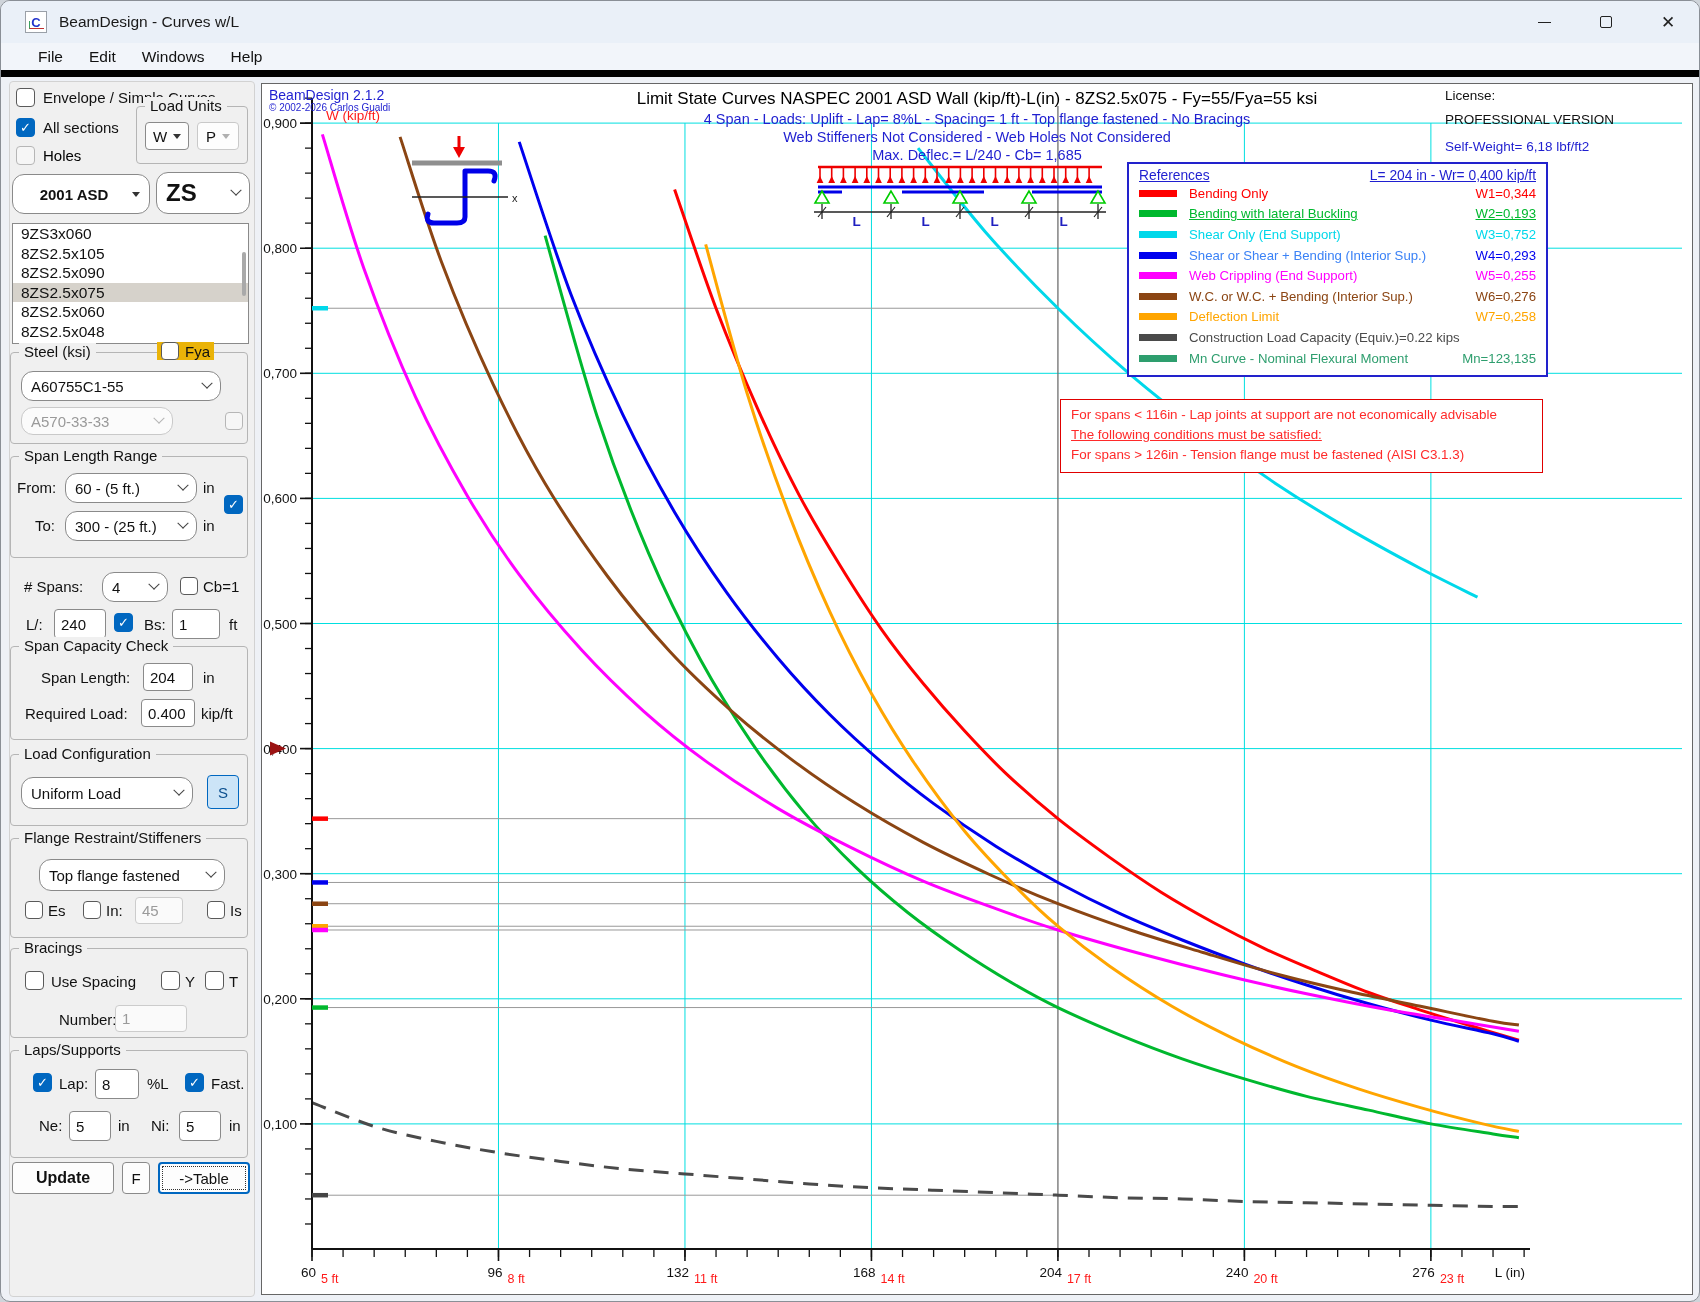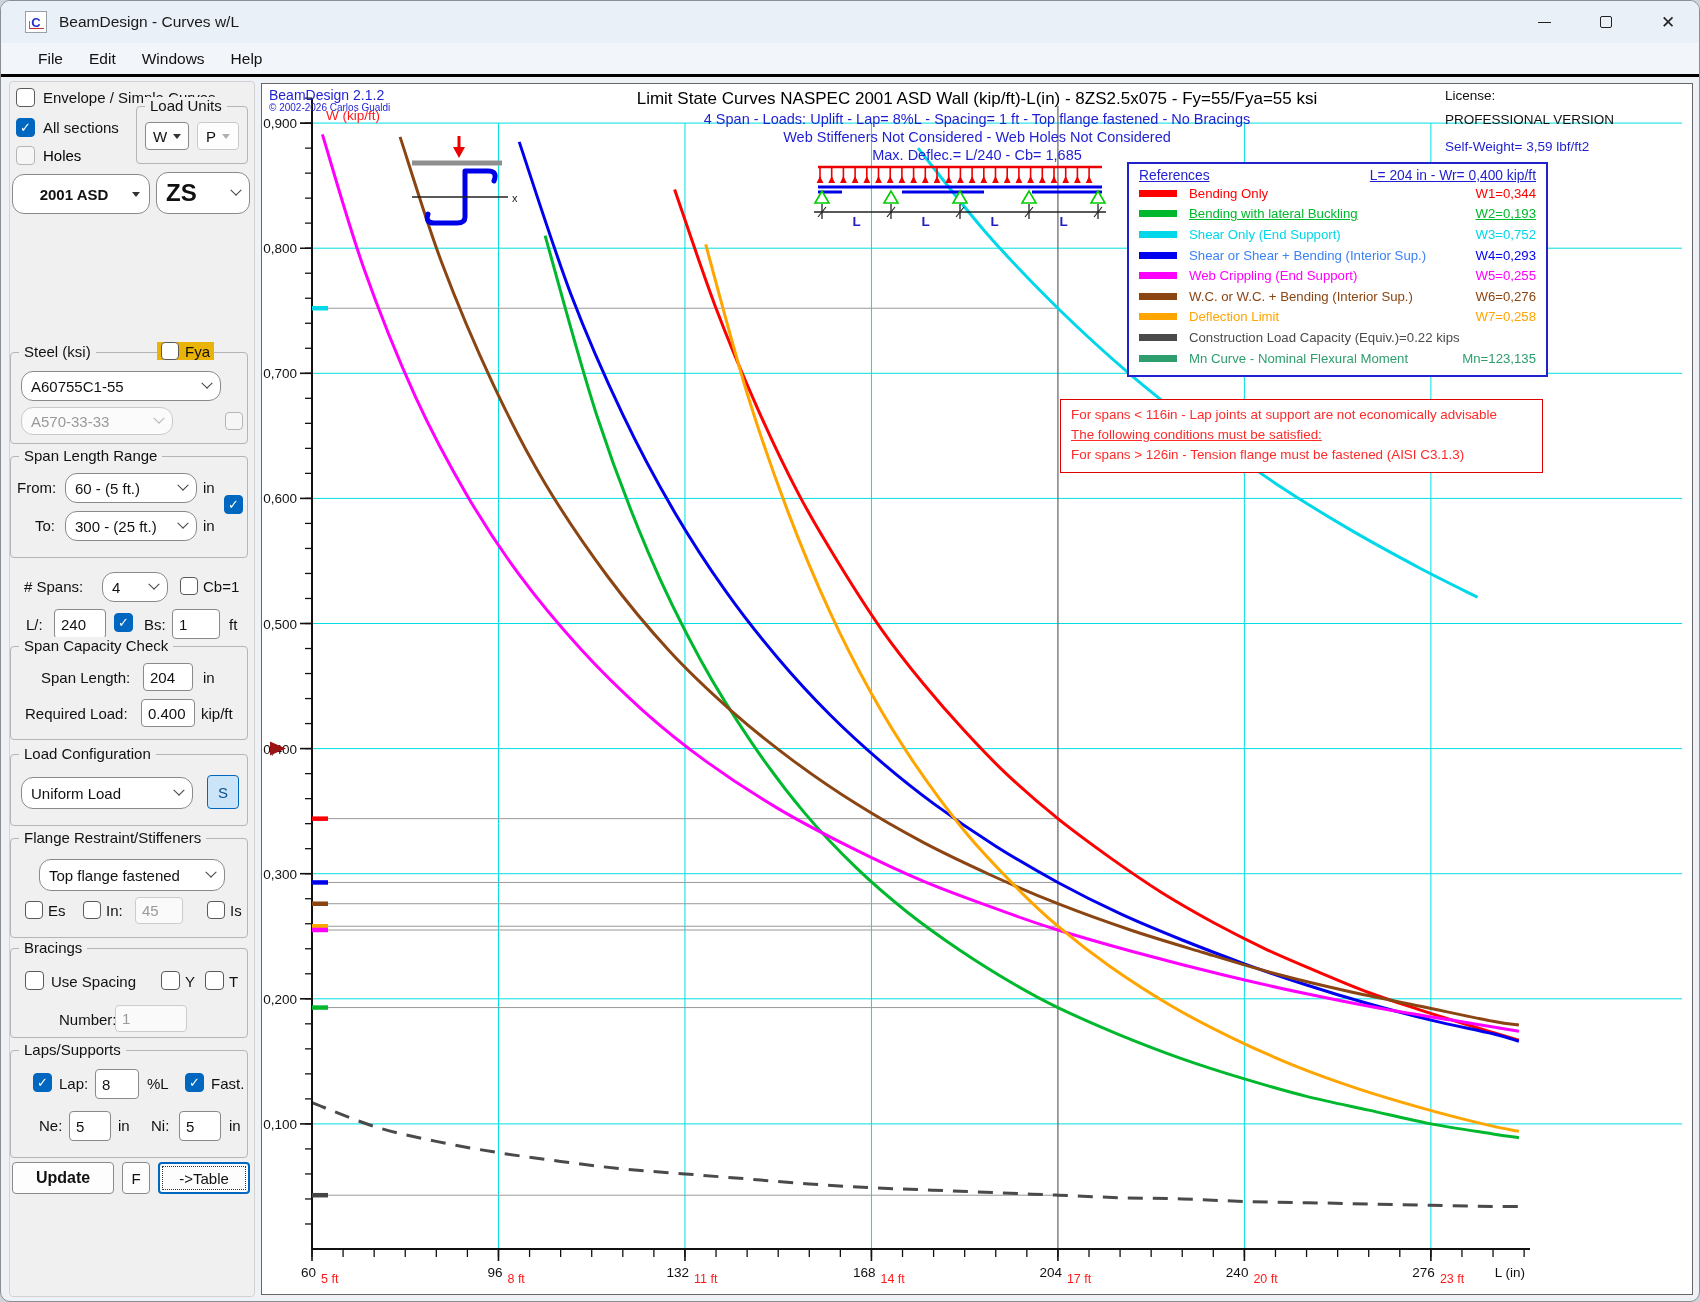--- a/index.html
+++ b/index.html
@@ -15,21 +15,21 @@
   .appicon::after{ content:""; position:absolute; left:3px; bottom:3px; width:14px; height:7px;
              border-bottom:1.5px solid #c03030; border-left:1.5px solid #3aa060; }
   .apptitle { margin-left:12px; font-size:15.5px; color:#1a1a1a; }
   .wincontrols { margin-left:auto; display:flex; align-items:center; height:100%; }
   .wbtn { width:62px; height:100%; display:flex; align-items:center; justify-content:center; color:#222; }
   .min-glyph{ width:13px; height:0; border-top:1.4px solid #222; display:block; }
   .max-glyph{ width:12px; height:12px; border:1.4px solid #222; border-radius:2px; display:block; }
   .close-glyph{ font-size:17px; line-height:1; }
   
   .menubar { position:absolute; left:0; top:42px; right:0; height:34px; background:#f2f5fa;
-             display:flex; align-items:center; gap:4px; padding-left:26px; border-bottom:3px solid #000000;}
+             display:flex; align-items:center; gap:4px; padding-left:26px; border-bottom:7px solid #000000;}
   .menuitem { font-size:15.5px; color:#111; padding:4px 11px; border-radius:4px; }
   
   .sidebar { position:absolute; left:8px; top:80px; width:246px; height:1216px; background:#f0f0f0;
              border:1px solid #d2d2d2; border-radius:4px; font-size:15px; color:#111; }
   .abs { position:absolute; }
   .group { position:absolute; border:1px solid #b5b5b5; border-radius:4px; }
   .gt { position:absolute; top:-10px; left:8px; background:#f0f0f0; padding:0 5px; font-size:15px; color:#111; white-space:nowrap; }
   .cb { width:19px; height:19px; border:1.6px solid #5a5a5a; border-radius:4px; background:#fff;
         display:inline-flex; align-items:center; justify-content:center; flex:none; }
   .cb.checked { background:#0067c0; border-color:#0067c0; }
@@ -143,20 +143,31 @@
 
     <div class="combo" style="left:2px;top:92px;width:138px;height:40px;font-weight:bold;">
       <span style="width:100%;text-align:center;">2001  ASD</span>
         <span class="caret"></span>
     </div>
     <div class="combo" style="left:146px;top:90px;width:94px;height:42px;">
       <span style="font-size:24px;font-weight:bold;">ZS</span>
         <span class="chev"></span>
     </div>
 
+    <div class="listbox" style="left:2px;top:141px;width:237px;height:121px;">
+      <div id="sections-list">
+          <div class="listitem">9ZS3x060</div>
+          <div class="listitem">8ZS2.5x105</div>
+          <div class="listitem">8ZS2.5x090</div>
+          <div class="listitem sel">8ZS2.5x075</div>
+          <div class="listitem">8ZS2.5x060</div>
+          <div class="listitem">8ZS2.5x048</div>
+        </div>
+      <div class="scrollthumb"></div>
+    </div>
 
     <div class="group" style="left:0px;top:270px;width:238px;height:92px;">
       <span class="gt">Steel (ksi)</span>
       <div class="abs" style="left:146px;top:-11px;display:flex;align-items:center;gap:6px;background:#eab308;padding:0 4px;">
         <span class="cb" style="width:18px;height:18px;"></span>
         <span class="lbl">Fya</span>
       </div>
       <div class="combo" style="left:10px;top:18px;width:200px;height:30px;">
         <span>A60755C1-55</span>
           <span class="chev"></span>
@@ -559,21 +570,21 @@
     </div>
 
     <div class="brandblock">
       <div class="brand1">BeamDesign 2.1.2</div>
       <div class="brand2">© 2002-2026 Carlos Gualdi</div>
     </div>
 
     <div class="licblock">
       <div>License:</div>
       <div class="lic2">PROFESSIONAL VERSION</div>
-      <div class="lic3">Self-Weight= 3,59 lbf/ft2</div>
+      <div class="lic3">Self-Weight= 6,18 lbf/ft2</div>
     </div>
 
     <div class="legendbox">
       <div class="legendhead">
         <span>References</span>
         <span>L= 204 in - Wr= 0,400 kip/ft</span>
       </div>
       <div id="legend-rows">
           <div class="lrow">
             <span class="lchip" style="background: rgb(255, 0, 0);"></span>

